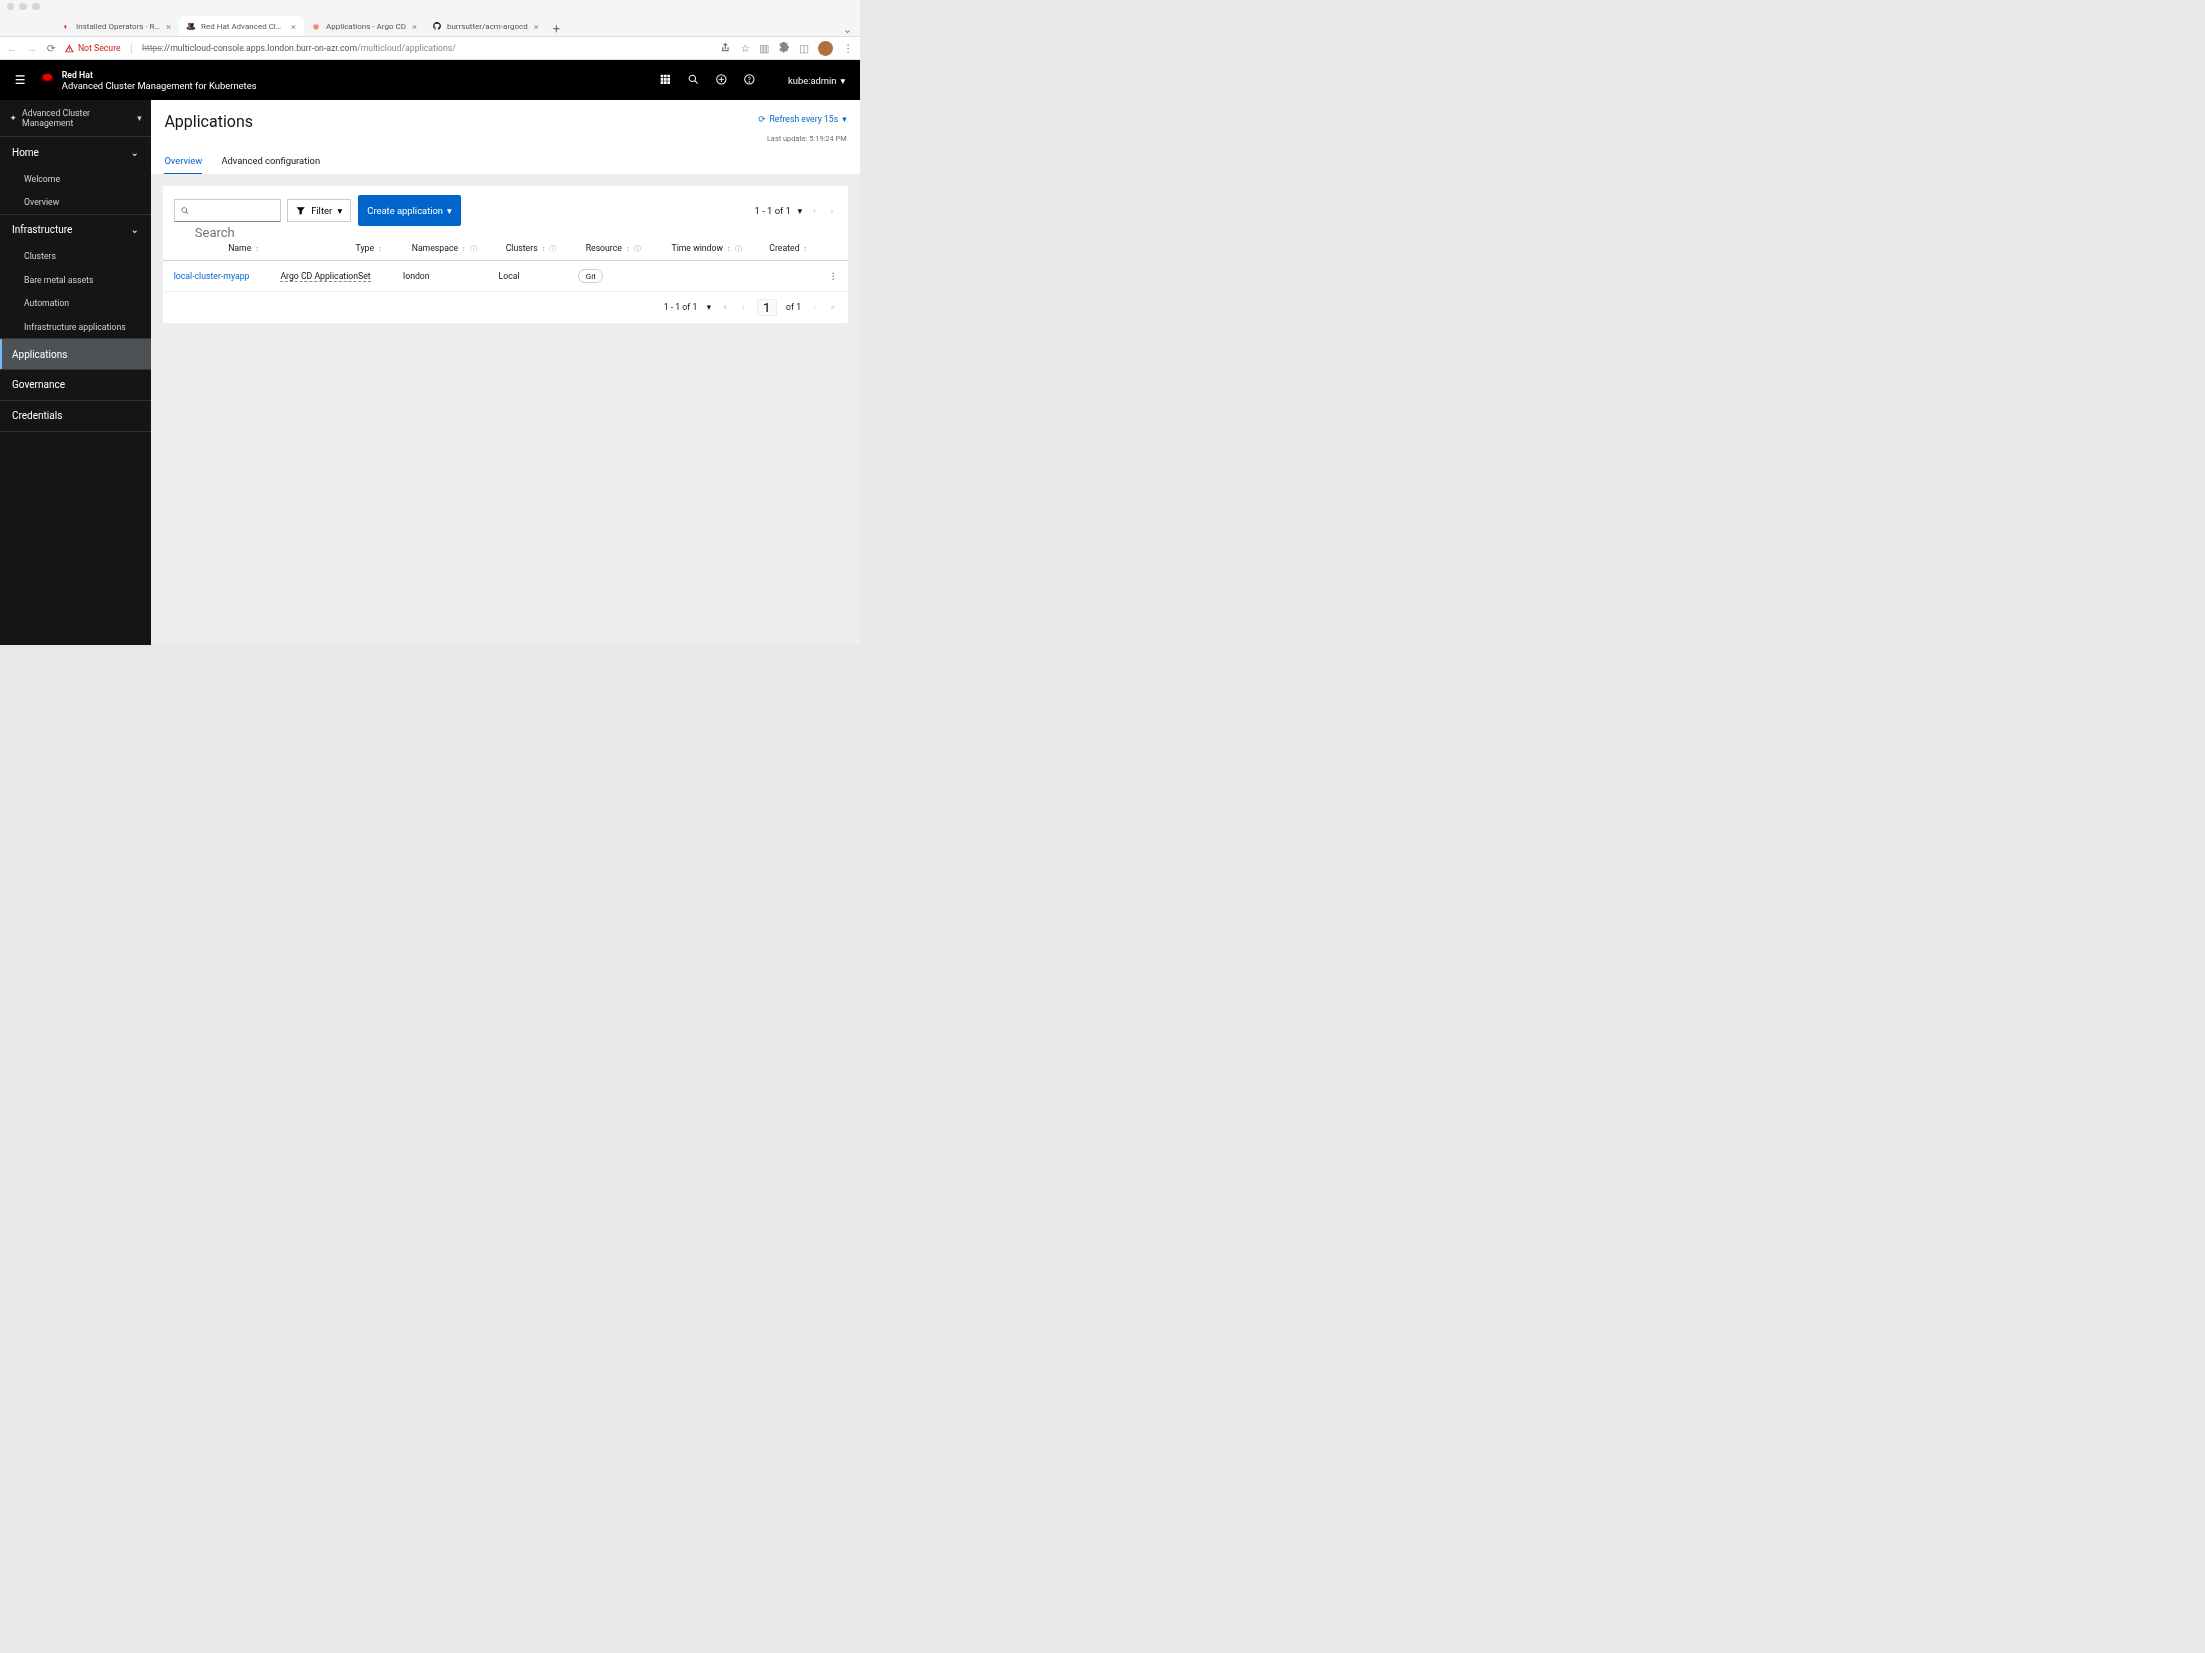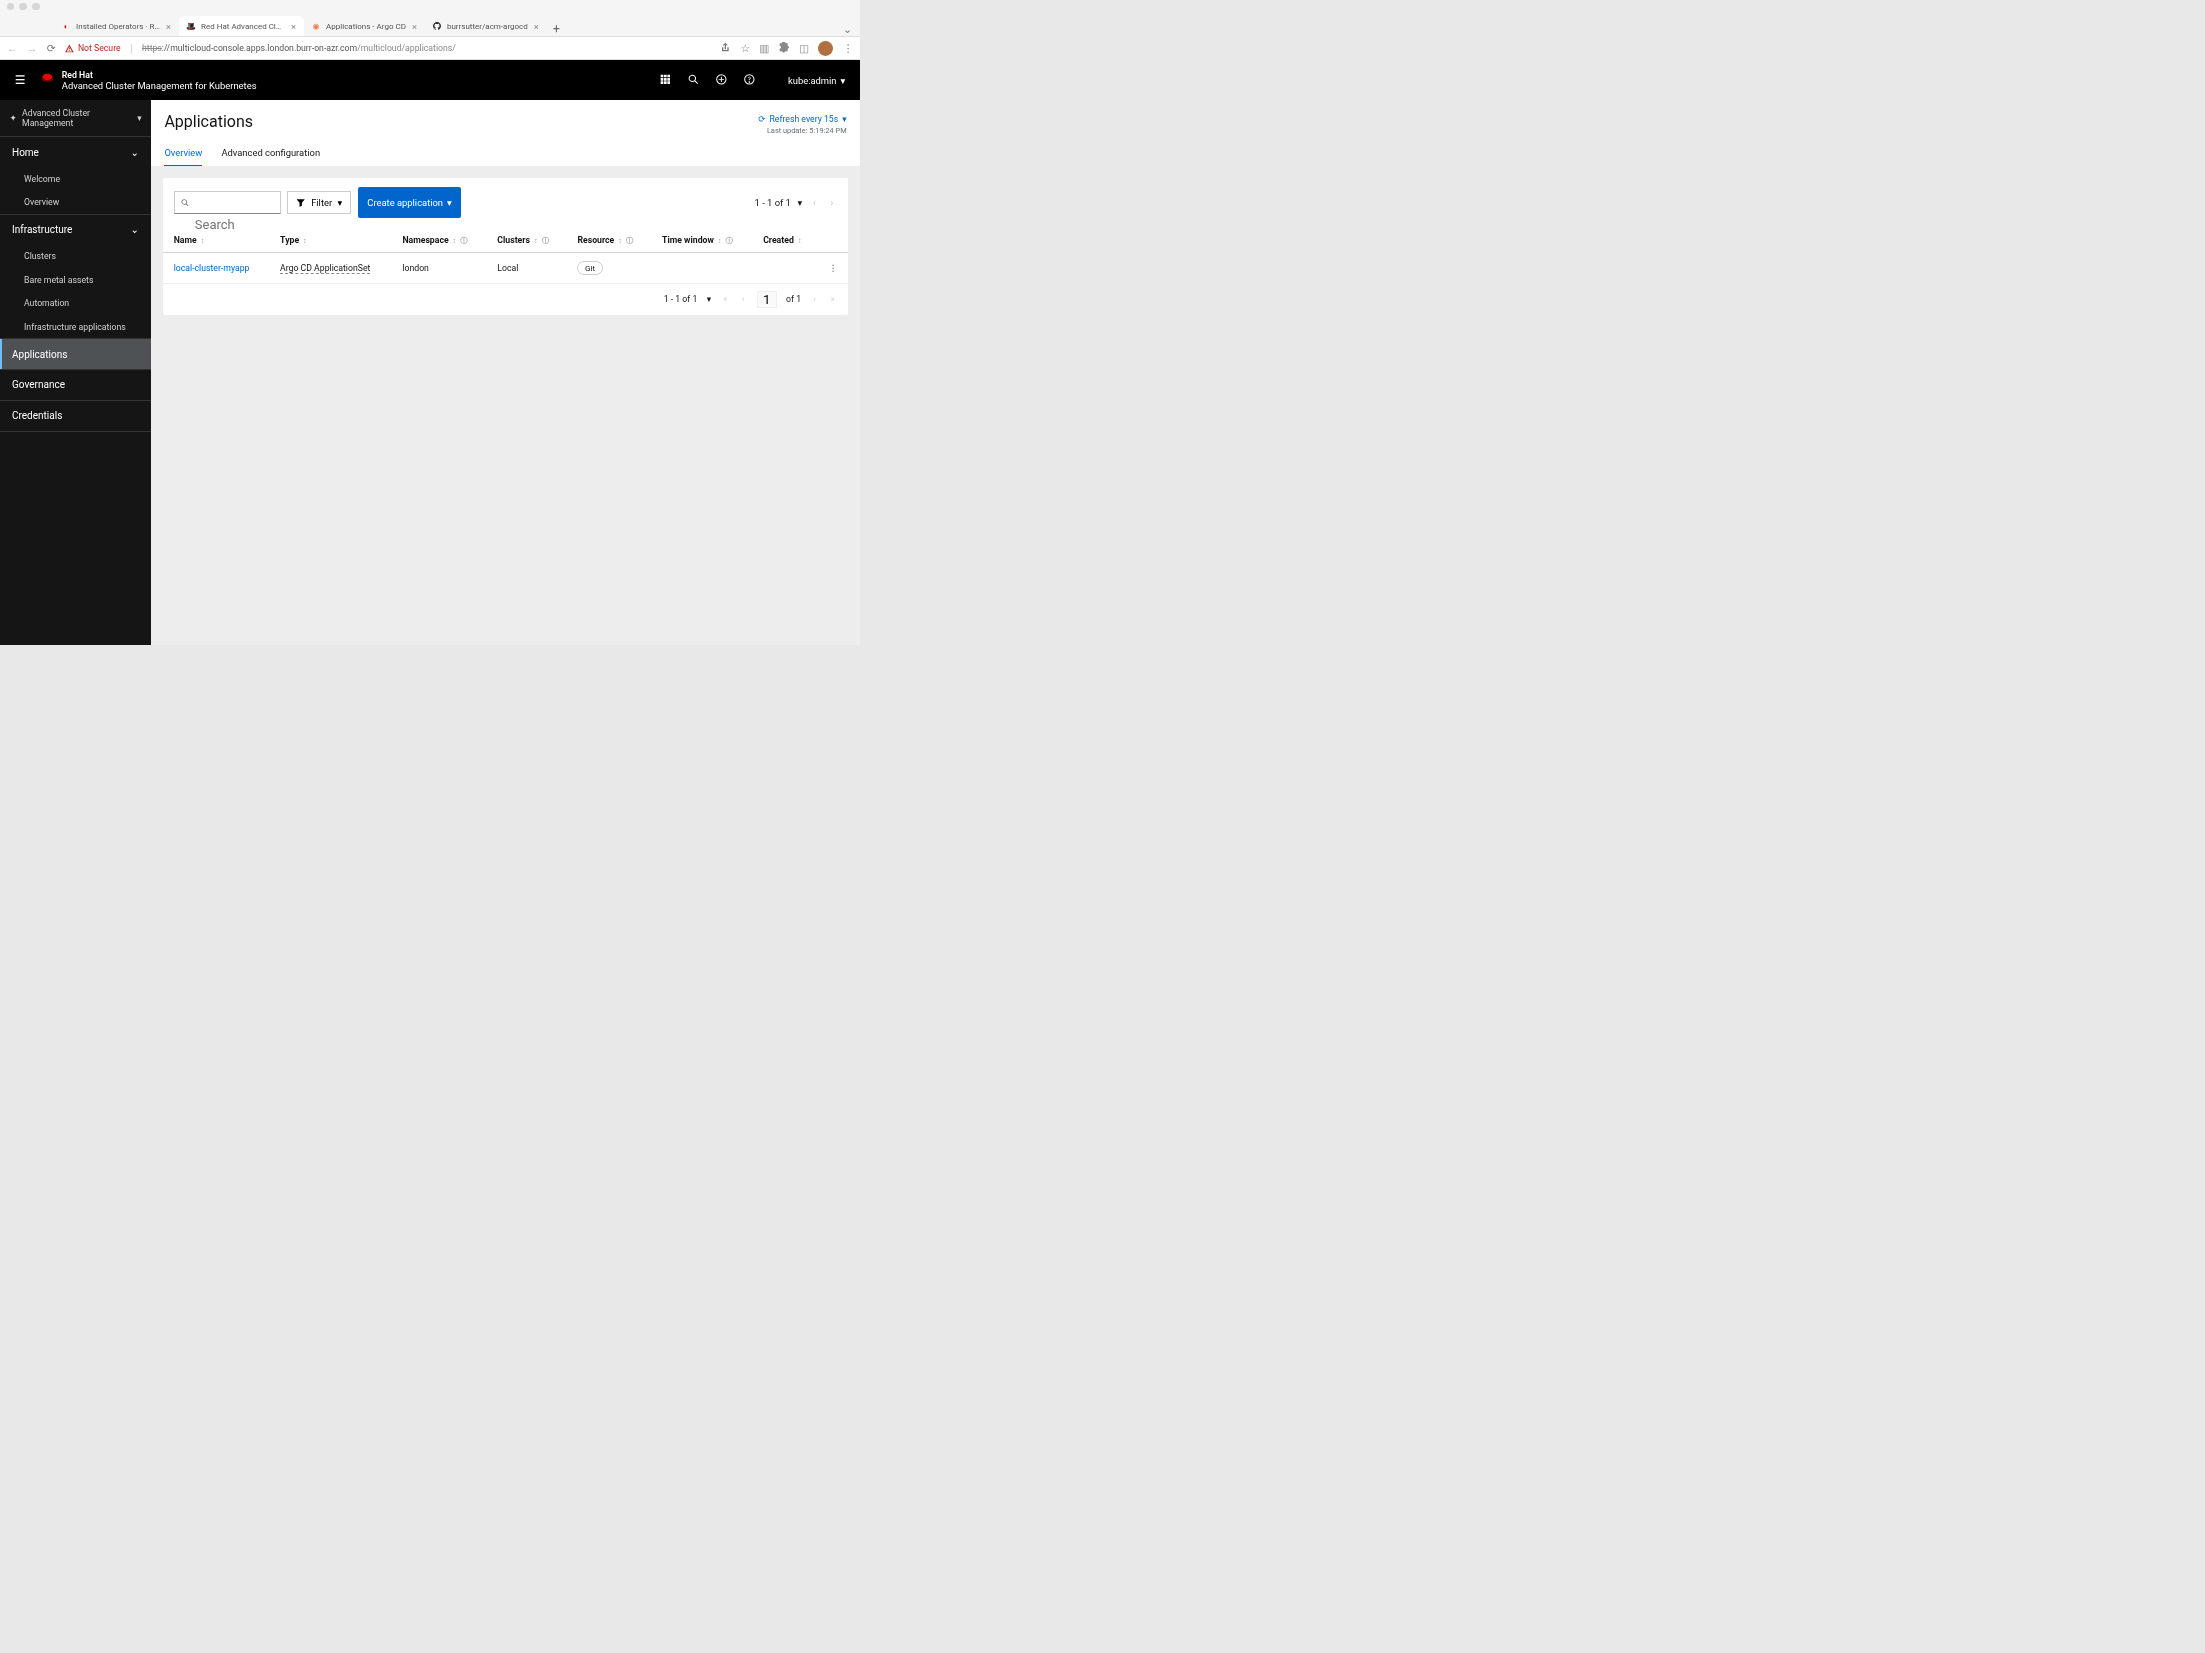--- a/index.html
+++ b/index.html
@@ -47,37 +47,37 @@
 .nav-item { padding:9.4px 12px; color:#fff; cursor:pointer; font-size:10px; }
 .nav-item.active { background:#4f5255; border-left:2px solid #73bcf7; padding-left:10px; }
 .nav-divider { border-top:0.7px solid #333; }
 
 .main { flex:1; background:#ededed; display:flex; flex-direction:column; }
 .page-head { background:#fff; padding:12px 13.4px 0 13.4px; }
 .page-title-row { display:flex; align-items:start; justify-content:space-between; }
 .page-title { font-size:16px; font-weight:400; color:#151515; }
 .refresh-block { text-align:right; }
 .refresh-link { color:#06c; font-size:8.7px; display:inline-flex; align-items:center; gap:4px; cursor:pointer; }
-.last-update { color:#6a6e73; font-size:7.4px; margin-top:1px; }
+.last-update { color:#6a6e73; font-size:7.4px; margin-top:9px; }
 .tabs { display:flex; gap:19px; margin-top:12px; }
 .tabs .ptab { padding-bottom:6.7px; font-size:9.4px; color:#151515; cursor:pointer; }
 .tabs .ptab.active { color:#06c; border-bottom:1.3px solid #06c; }
 
 .content-card { background:#fff; margin:12px; border-radius:1.3px; }
 .toolbar { display:flex; align-items:center; padding:9.4px 10.7px; gap:6.7px; }
 .search-box { display:flex; align-items:center; border:0.7px solid #ccc; border-bottom:0.7px solid #888; height:23px; width:107px; padding:0 6.7px; gap:5.4px; color:#6a6e73; font-size:9.4px; }
 .search-box input { border:none; outline:none; width:100%; font-size:13px;margin-top:44px; }
 .filter-btn { display:flex; align-items:center; gap:5.4px; border:0.7px solid #ccc; height:23px; padding:0 8px; font-size:9.4px; background:#fff; cursor:pointer; }
 .create-btn { background:#06c; color:#fff; border:none; height:31px; padding:0 9.4px; font-size:9.4px; cursor:pointer; display:flex; align-items:center; gap:4px; border-radius:2px; }
 .toolbar-spacer { flex:1; }
 .page-count { font-size:9.4px; color:#151515; display:flex; align-items:center; gap:6.7px; }
 .pager-arrow { color:#bbb; padding:0 4px; cursor:pointer; }
 
 table.data { width:100%; border-collapse:collapse; }
-table.data th { text-align:left; font-weight:700; font-size:8.7px; color:#151515; padding:6.7px 10.7px; border-bottom:0.7px solid #d2d2d2; }
+table.data th { text-align:right; font-weight:400; font-size:8.7px; color:#151515; padding:6.7px 10.7px; border-bottom:0.7px solid #d2d2d2; }
 table.data th .sort-icon, table.data th .help-icon { color:#aaa; font-size:7.4px; margin-left:4px; }
 table.data td { font-size:8.7px; padding:8px 10.7px; border-bottom:0.7px solid #eee; color:#151515;margin-top:22px; }
 .link { color:#06c; cursor:pointer; }
 .dotted-under { border-bottom:0.7px dashed #888; }
 .badge { display:inline-block; border:0.7px solid #ccc; border-radius:8px; padding:1.3px 6.7px; font-size:8px; }
 .kebab { font-size:10.7px; color:#6a6e73; cursor:pointer; text-align:right; }
 
 .table-footer { display:flex; align-items:center; justify-content:flex-end; padding:6.7px 10.7px; gap:9.4px; font-size:8.7px; color:#151515; }
 .page-input { width:20px; height:17.5px; text-align:center; border:0.7px solid #eee; background:#fafafa; }
 .footer-arrow { color:#ccc; padding:0 2.7px; cursor:pointer; }

